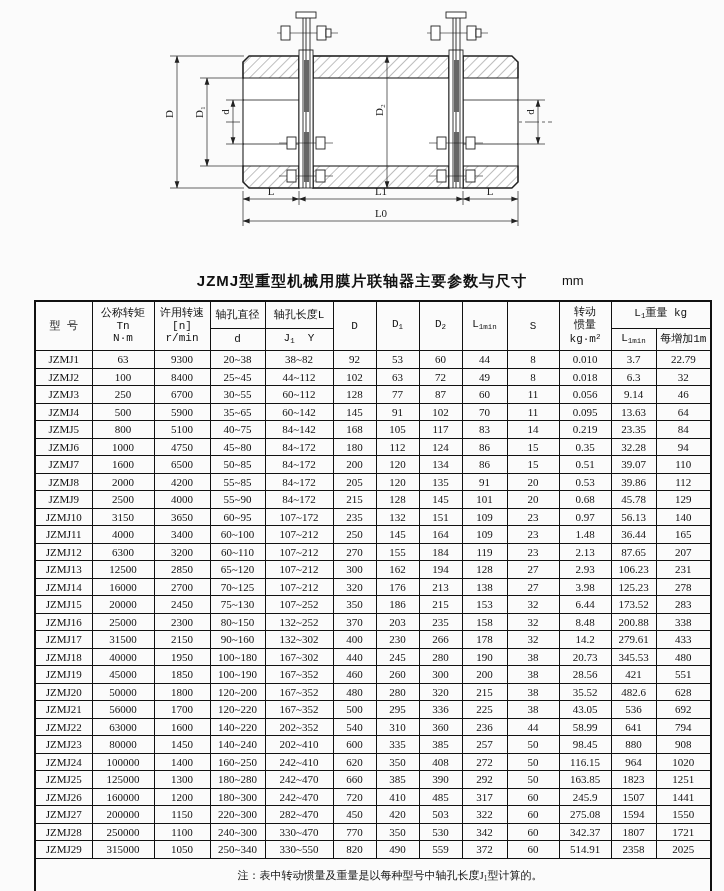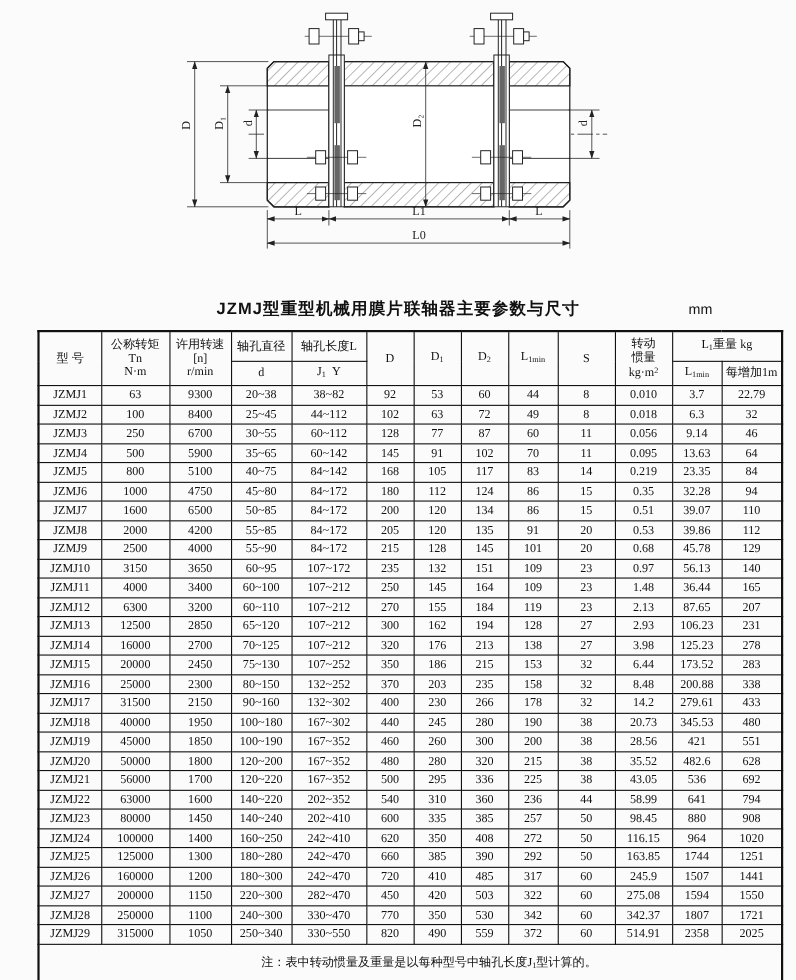--- a/index.html
+++ b/index.html
@@ -10,32 +10,32 @@
   }
   .drawing-wrap{width:724px;height:248px;overflow:hidden;}
   svg text{font-family:"Liberation Serif","DejaVu Serif",serif;fill:#222;}
   .title-row{position:relative;height:30px;margin-top:18px;}
   .doc-title{
     display:block;text-align:center;font-size:15px;font-weight:bold;
     font-family:"Liberation Sans","DejaVu Sans",sans-serif;
     letter-spacing:1px;line-height:30px;
   }
   .unit-label{
-    position:absolute;top:0;left:626px;font-size:13px;line-height:30px;
+    position:absolute;top:0;left:562px;font-size:13px;line-height:30px;
     font-family:"Liberation Sans","DejaVu Sans",sans-serif;
   }
   table.spec{
     border-collapse:collapse;table-layout:fixed;width:676px;
     margin:4px 0 0 34px;border:2px solid #111;
   }
   table.spec th,table.spec td{
     border:1px solid #111;text-align:center;vertical-align:middle;
     padding:0;font-size:11px;overflow:hidden;white-space:nowrap;
   }
-  table.spec thead th{font-weight:normal;line-height:12.5px;font-size:11px;}
+  table.spec thead th{font-weight:normal;line-height:12.5px;font-size:11px;font-family:Liberation Mono, monospace;}
   table.spec tbody td{height:16.5px;line-height:16.5px;}
   table.spec sub{font-size:7.5px;vertical-align:-2px;}
   table.spec sup{font-size:7.5px;vertical-align:3px;}
   tr.hdr-row-1 th{height:26px;}
   tr.hdr-row-2 th{height:21px;}
   td.note-cell{
     text-align:center;padding:9px 6px 16px 40px !important;
     white-space:normal !important;font-size:11.5px;line-height:14px;
   }
 </style>
@@ -574,21 +574,21 @@
         <td>125000</td>
         <td>1300</td>
         <td>180~280</td>
         <td>242~470</td>
         <td>660</td>
         <td>385</td>
         <td>390</td>
         <td>292</td>
         <td>50</td>
         <td>163.85</td>
-        <td>1744</td>
+        <td>1823</td>
         <td>1251</td>
       </tr>
       <tr>
         <td>JZMJ26</td>
         <td>160000</td>
         <td>1200</td>
         <td>180~300</td>
         <td>242~470</td>
         <td>720</td>
         <td>410</td>

